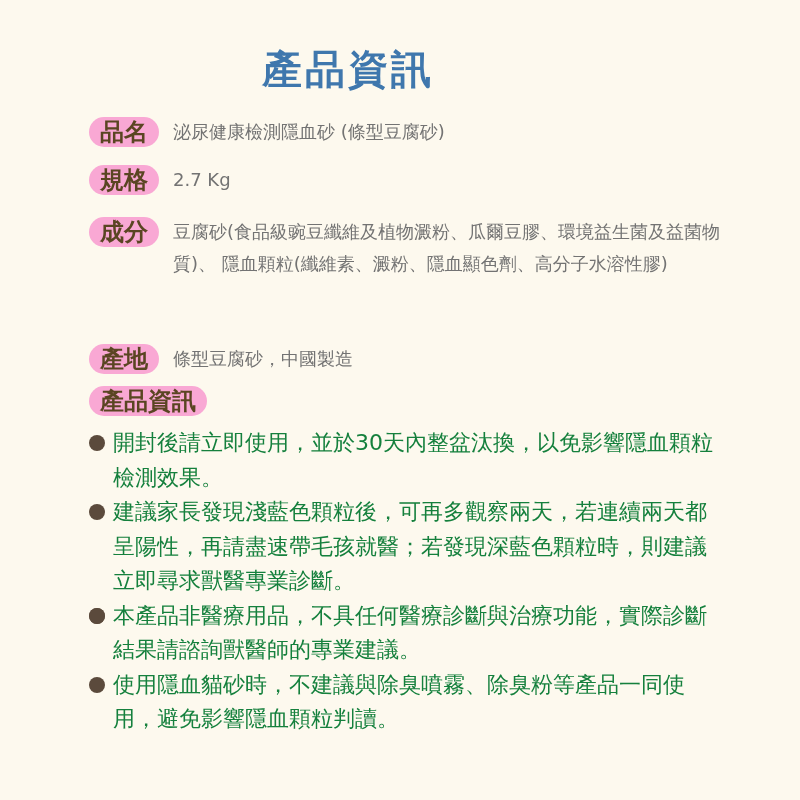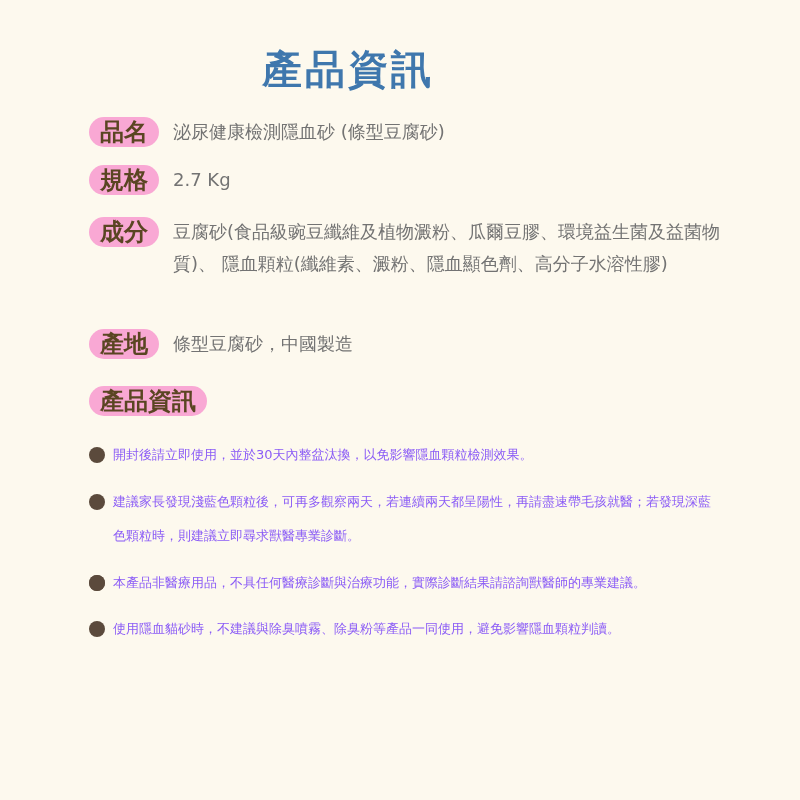--- a/index.html
+++ b/index.html
@@ -48,25 +48,24 @@
     .notes {
       position: absolute;
       left: 89px; top: 426px;
       width: 630px;
       list-style: none;
       margin: 0; padding: 0;
     }
     .note {
       position: relative;
       padding-left: 24px;
-      font-size: 13px;
+      font-size: 22px;
       line-height: 34.5px;
-      color: #8b5cf6;
+      color: #15803d;
       margin-bottom: 0;
-      margin-top: 12px;
     }
     .bullet {
       position: absolute;
       left: 0; top: 9px;
       width: 16px; height: 16px;
       border-radius: 50%;
       background: #5b4a3c;
     }
   </style>
 </head>
@@ -82,21 +81,21 @@
 <div class="row" style="top:165px;">
   <span class="badge">規格</span>
   <span class="val">2.7 Kg</span>
 </div>
 
 <div class="row" style="top:217px;">
   <span class="badge">成分</span>
   <span class="val wrap">豆腐砂(食品級豌豆纖維及植物澱粉、瓜爾豆膠、環境益生菌及益菌物質)、 隱血顆粒(纖維素、澱粉、隱血顯色劑、高分子水溶性膠)</span>
 </div>
 
-<div class="row" style="top:329px;text-align:center;">
+<div class="row" style="top:344px;text-align:center;">
   <span class="badge">產地</span>
   <span class="val">條型豆腐砂，中國製造</span>
 </div>
 
 <div class="row" style="top:386px;">
   <span class="badge">產品資訊</span>
 </div>
 
 <ul class="notes">
   <li class="note">

